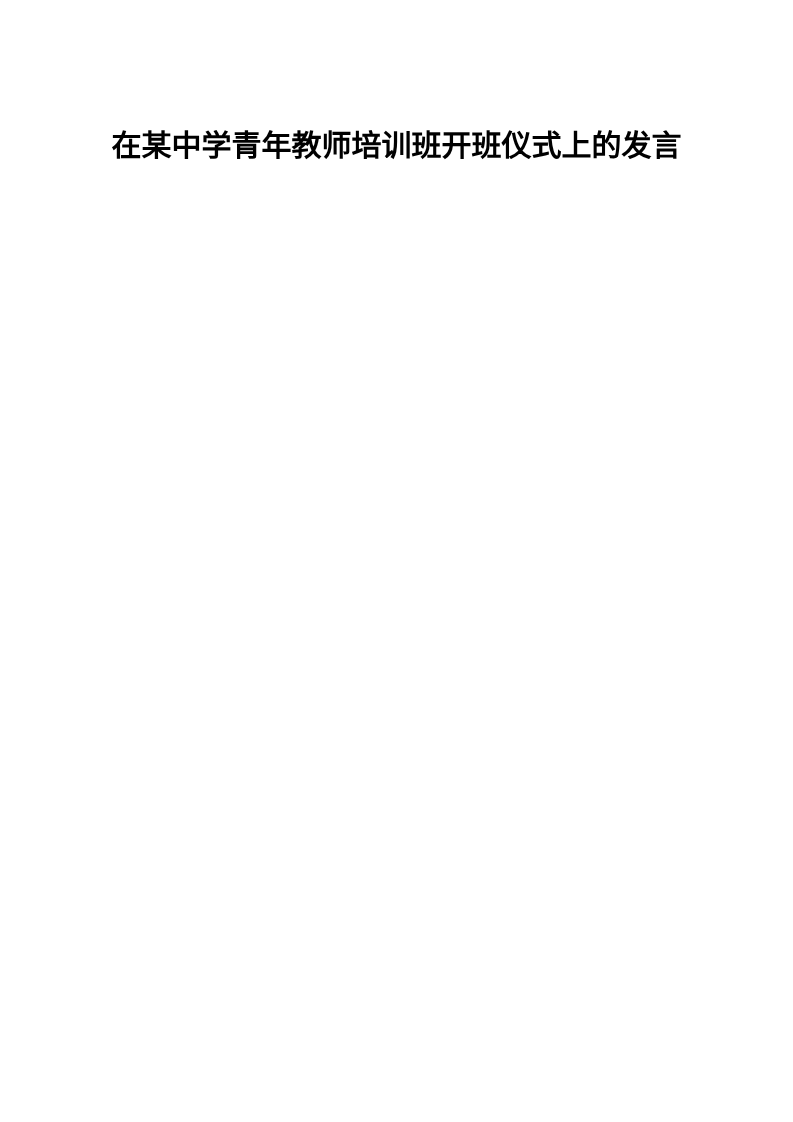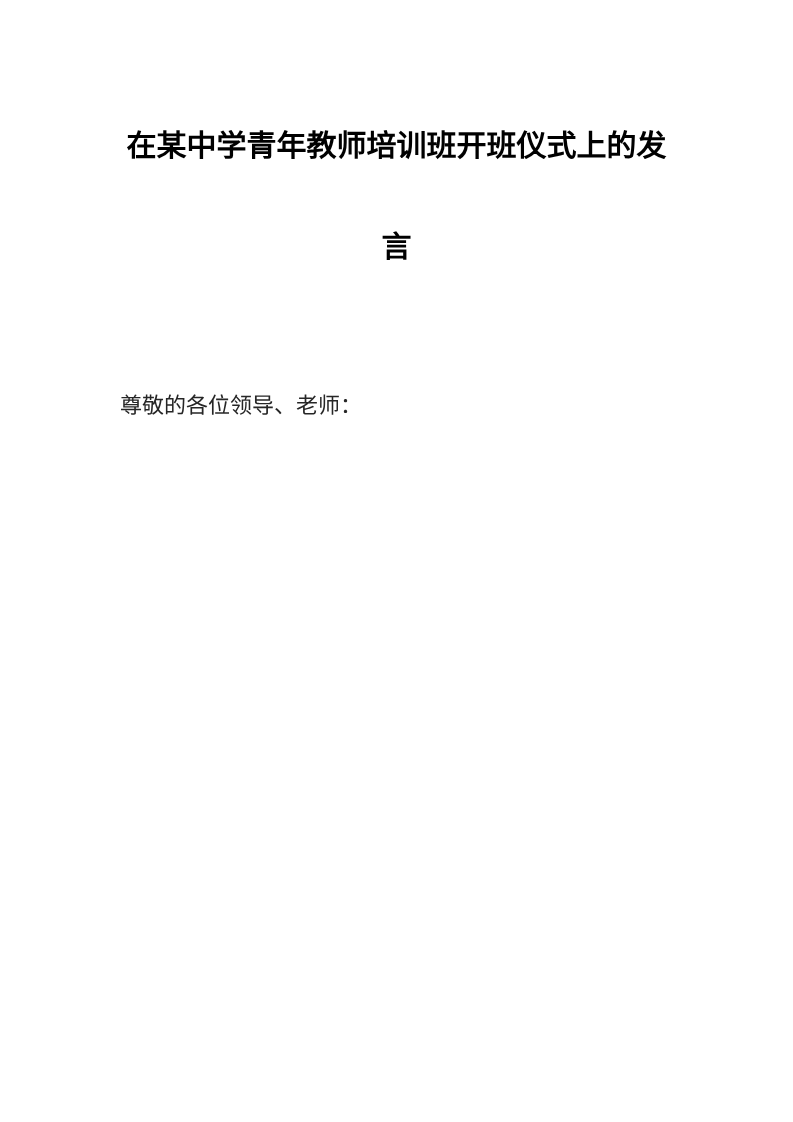--- a/index.html
+++ b/index.html
@@ -9,21 +9,21 @@
   }
   body {
     width: 793px;
     height: 1122px;
     font-family: "Liberation Sans", "DejaVu Sans", sans-serif;
   }
   .page {
     box-sizing: border-box;
     width: 793px;
     height: 1122px;
-    padding: 0 120px;
+    padding: 0 84px;
     background: #ffffff;
     overflow: hidden;
   }
   .doc-title {
     margin: 95px 0 88px 0;
     font-size: 30px;
     font-weight: 700;
     line-height: 101px;
     text-align: center;
     color: #000000;
@@ -40,16 +40,15 @@
   .para:last-of-type {
     margin-bottom: 0;
   }
 </style>
 </head>
 <body>
 
 <div class="page">
   <h1 class="doc-title">在某中学青年教师培训班开班仪式上的发言</h1>
 
-  <p class="para">尊敬的各位领导、老师：</p>
 
 
 </div>
 
 </body></html>

